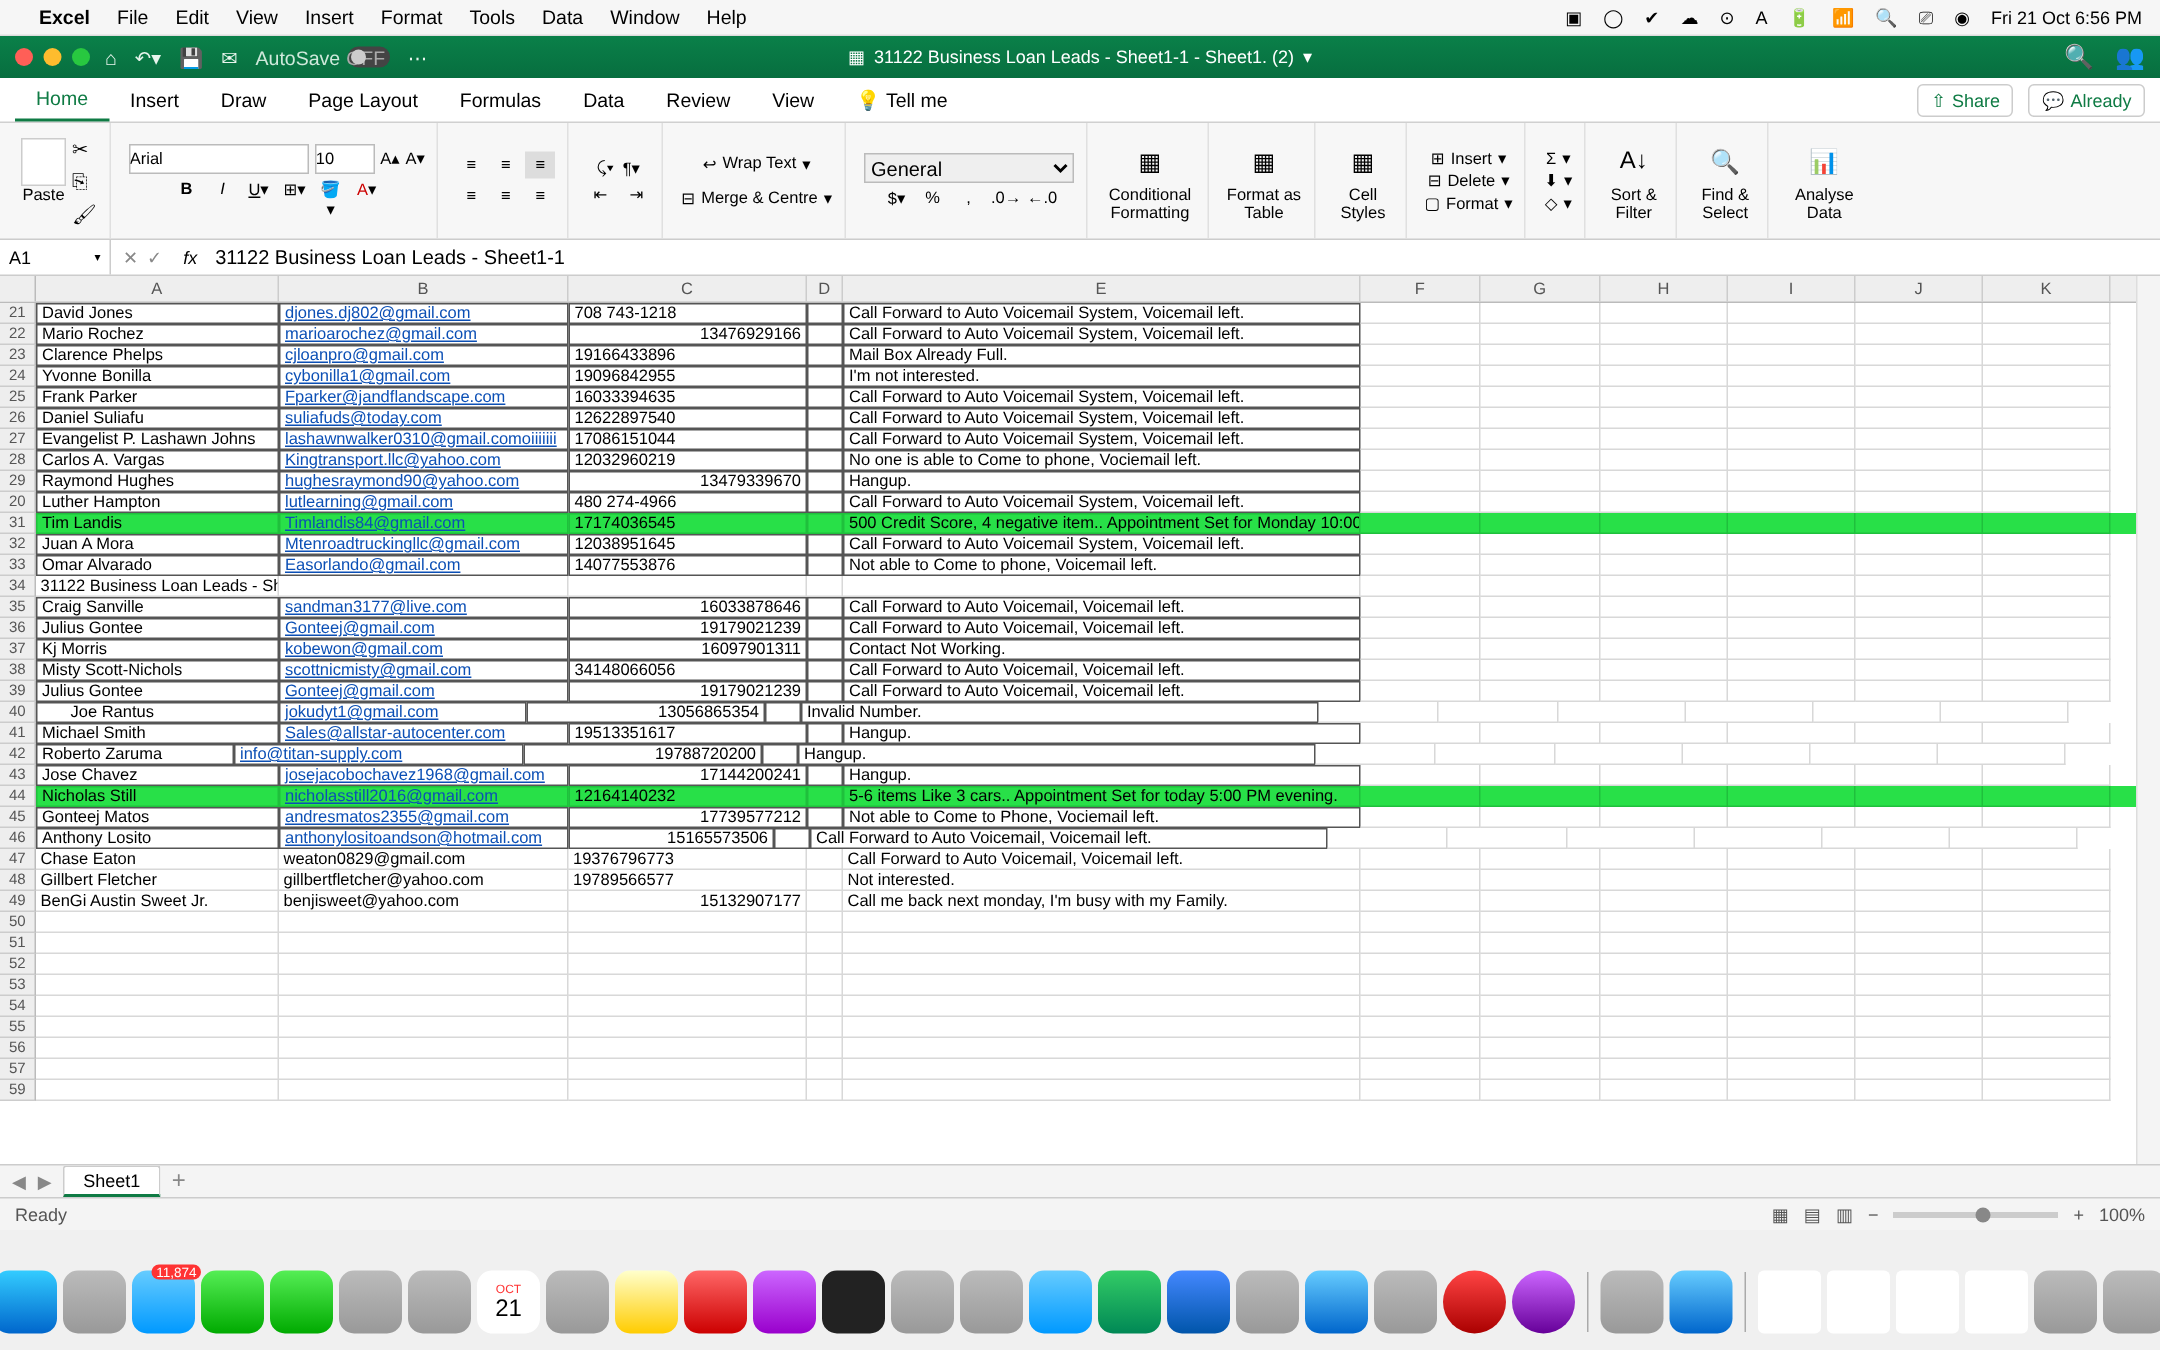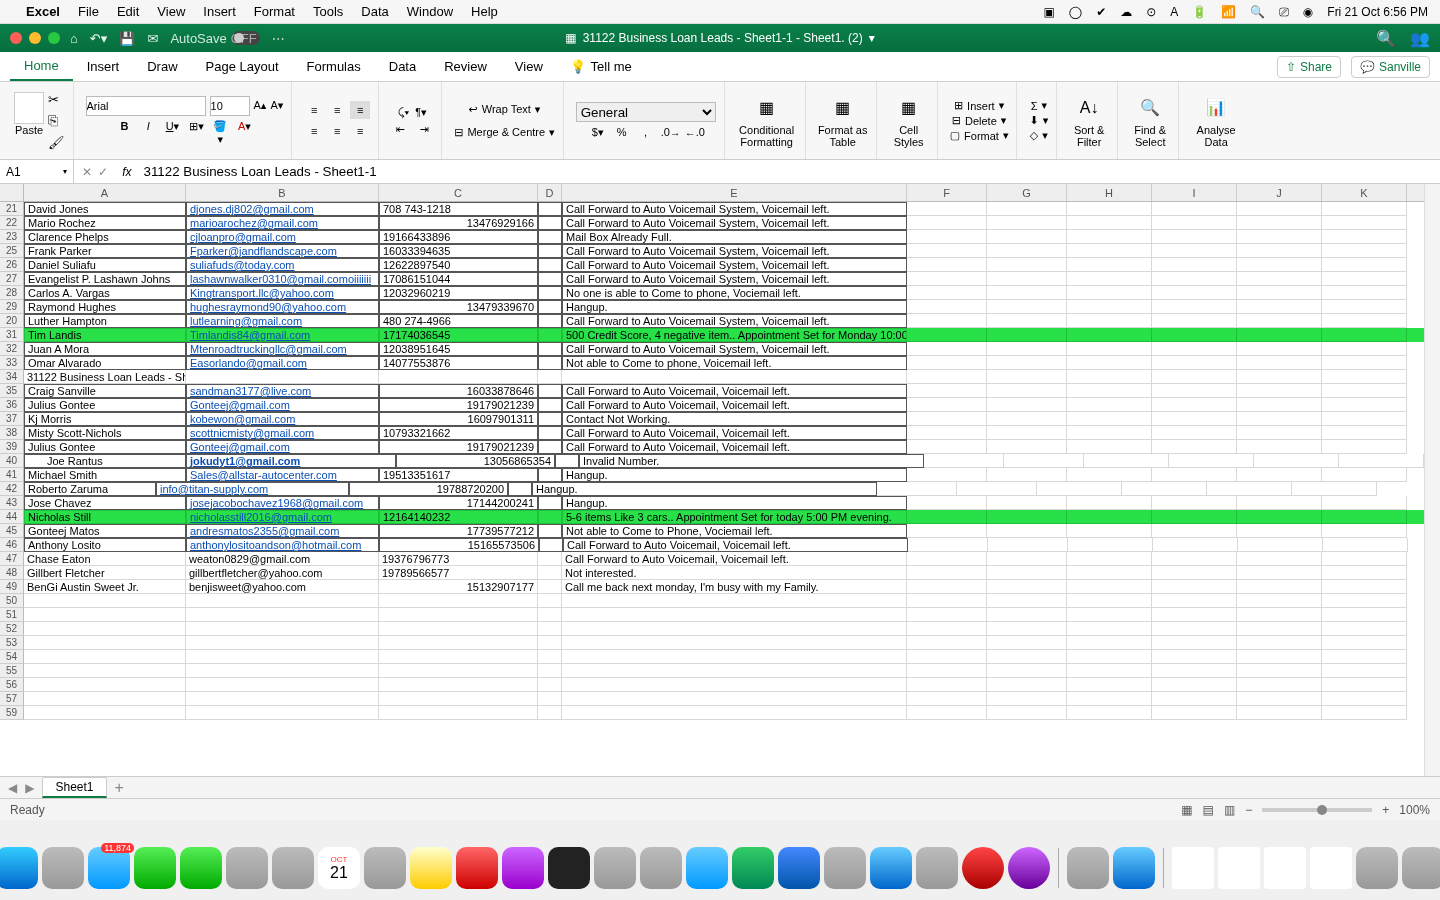--- a/index.html
+++ b/index.html
@@ -147,21 +147,21 @@
   <div class="tab">Review</div>
   <div class="tab">View</div>
   <div class="tab"><span>💡</span>&nbsp;<span>Tell me</span></div>
   <div class="right">
     <div class="btn">
         <span>⇧</span>
         <span>Share</span>
       </div>
     <div class="btn">
         <span>💬</span>
-        <span>Sanville</span>
+        <span>Already</span>
       </div>
   </div>
 </div>
 
 <div class="ribbon">
   <div class="group">
     <div style="display:flex;">
       <div class="paste">
         <div class="icon"></div>
         <span>Paste</span>
@@ -336,20 +336,34 @@
         <div class="cell border right" style="width: 24px;"></div>
         <div class="cell border" style="width: 345px;">Mail Box Already Full.</div>
         <div class="cell" style="width: 80px;"></div>
         <div class="cell" style="width: 80px;"></div>
         <div class="cell" style="width: 85px;"></div>
         <div class="cell" style="width: 85px;"></div>
         <div class="cell" style="width: 85px;"></div>
         <div class="cell" style="width: 85px;"></div>
       </div>
       <div class="row">
+        <div class="rh">24</div>
+        <div class="cell border" style="width: 162px;">Yvonne Bonilla</div>
+        <div class="cell border link" style="width: 193px;">cybonilla1@gmail.com</div>
+        <div class="cell border" style="width: 159px;">19096842955</div>
+        <div class="cell border right" style="width: 24px;"></div>
+        <div class="cell border" style="width: 345px;">I'm not interested.</div>
+        <div class="cell" style="width: 80px;"></div>
+        <div class="cell" style="width: 80px;"></div>
+        <div class="cell" style="width: 85px;"></div>
+        <div class="cell" style="width: 85px;"></div>
+        <div class="cell" style="width: 85px;"></div>
+        <div class="cell" style="width: 85px;"></div>
+      </div>
+      <div class="row">
         <div class="rh">25</div>
         <div class="cell border" style="width: 162px;">Frank Parker</div>
         <div class="cell border link" style="width: 193px;">Fparker@jandflandscape.com</div>
         <div class="cell border" style="width: 159px;">16033394635</div>
         <div class="cell border right" style="width: 24px;"></div>
         <div class="cell border" style="width: 345px;">Call Forward to Auto Voicemail System, Voicemail left.</div>
         <div class="cell" style="width: 80px;"></div>
         <div class="cell" style="width: 80px;"></div>
         <div class="cell" style="width: 85px;"></div>
         <div class="cell" style="width: 85px;"></div>
@@ -521,21 +535,21 @@
         <div class="cell" style="width: 80px;"></div>
         <div class="cell" style="width: 85px;"></div>
         <div class="cell" style="width: 85px;"></div>
         <div class="cell" style="width: 85px;"></div>
         <div class="cell" style="width: 85px;"></div>
       </div>
       <div class="row">
         <div class="rh">38</div>
         <div class="cell border" style="width: 162px;"> Misty Scott-Nichols</div>
         <div class="cell border link" style="width: 193px;"> scottnicmisty@gmail.com</div>
-        <div class="cell border" style="width: 159px;">10793321662</div>
+        <div class="cell border" style="width: 159px;">34148066056</div>
         <div class="cell border right" style="width: 24px;"></div>
         <div class="cell border" style="width: 345px;">Call Forward to Auto Voicemail, Voicemail left.</div>
         <div class="cell" style="width: 80px;"></div>
         <div class="cell" style="width: 80px;"></div>
         <div class="cell" style="width: 85px;"></div>
         <div class="cell" style="width: 85px;"></div>
         <div class="cell" style="width: 85px;"></div>
         <div class="cell" style="width: 85px;"></div>
       </div>
       <div class="row">
@@ -548,21 +562,21 @@
         <div class="cell" style="width: 80px;"></div>
         <div class="cell" style="width: 80px;"></div>
         <div class="cell" style="width: 85px;"></div>
         <div class="cell" style="width: 85px;"></div>
         <div class="cell" style="width: 85px;"></div>
         <div class="cell" style="width: 85px;"></div>
       </div>
       <div class="row">
         <div class="rh">40</div>
         <div class="cell border" style="width: 162px; padding-left: 22px;">Joe Rantus</div>
-        <div class="cell border link" style="width: 210px; font-weight: bold;">jokudyt1@gmail.com</div>
+        <div class="cell border link" style="width: 165px;">jokudyt1@gmail.com</div>
         <div class="cell border right" style="width: 159px;">13056865354</div>
         <div class="cell border right" style="width: 24px;"></div>
         <div class="cell border" style="width: 345px;">Invalid Number.</div>
         <div class="cell" style="width: 80px;"></div>
         <div class="cell" style="width: 80px;"></div>
         <div class="cell" style="width: 85px;"></div>
         <div class="cell" style="width: 85px;"></div>
         <div class="cell" style="width: 85px;"></div>
         <div class="cell" style="width: 85px;"></div>
       </div>
@@ -633,21 +647,21 @@
         <div class="cell" style="width: 80px;"></div>
         <div class="cell" style="width: 85px;"></div>
         <div class="cell" style="width: 85px;"></div>
         <div class="cell" style="width: 85px;"></div>
         <div class="cell" style="width: 85px;"></div>
       </div>
       <div class="row">
         <div class="rh">46</div>
         <div class="cell border" style="width: 162px;">Anthony Losito</div>
         <div class="cell border link" style="width: 193px;">anthonylositoandson@hotmail.com</div>
-        <div class="cell border right" style="width: 160px;">15165573506</div>
+        <div class="cell border right" style="width: 137px;">15165573506</div>
         <div class="cell border right" style="width: 24px;"></div>
         <div class="cell border" style="width: 345px;">Call Forward to Auto Voicemail, Voicemail left.</div>
         <div class="cell" style="width: 80px;"></div>
         <div class="cell" style="width: 80px;"></div>
         <div class="cell" style="width: 85px;"></div>
         <div class="cell" style="width: 85px;"></div>
         <div class="cell" style="width: 85px;"></div>
         <div class="cell" style="width: 85px;"></div>
       </div>
       <div class="row">

